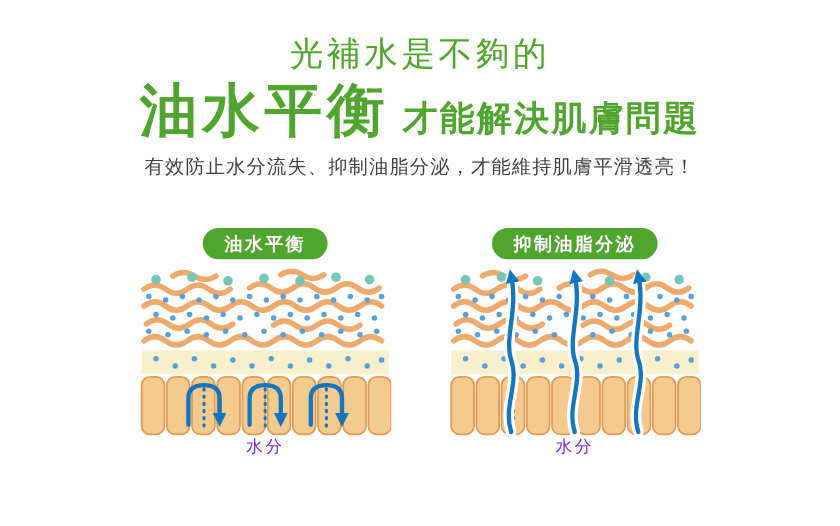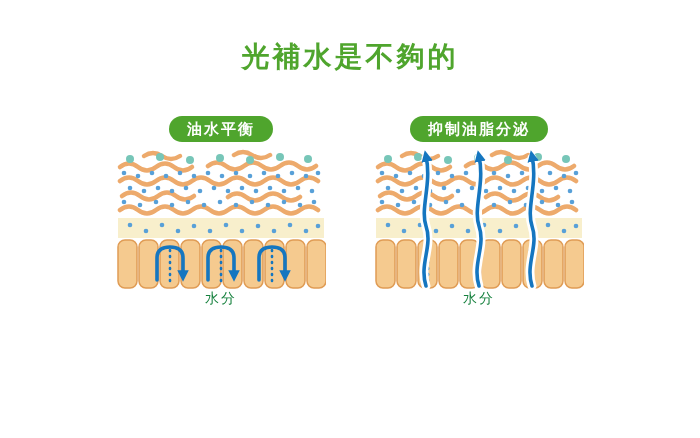--- a/index.html
+++ b/index.html
@@ -2,21 +2,21 @@
 <html><head>
 <meta charset="utf-8">
 <style>
   html,body{margin:0;padding:0;}
   body{
     width:700px;height:438px;background:#ffffff;overflow:hidden;
     font-family:"DejaVu Sans","Liberation Sans",sans-serif;
   }
   .page{width:700px;height:438px;position:relative;text-align:center;}
   .h1{
-    margin-top:38px;font-size:28px;font-weight:bold;color:#4fa52d;letter-spacing:3px;
+    margin-top:26px;font-size:28px;font-weight:normal;color:#4fa52d;letter-spacing:3px;
   }
   .h2{margin-top:4px;line-height:1;}
   .h2 .big{
     font-size:48px;font-weight:bold;color:#4fa52d;letter-spacing:4px;vertical-align:baseline;
   }
   .h2 .rest{
     font-size:29px;font-weight:bold;color:#4fa52d;letter-spacing:2px;vertical-align:baseline;margin-left:6px;
   }
   .sub{
     margin-top:13px;font-size:16px;color:#3f3f3f;letter-spacing:1px;font-weight:500;
@@ -24,31 +24,36 @@
   .panels{
     margin-top:40px;display:flex;justify-content:center;gap:48px;
   }
   .panel{width:210px;display:flex;flex-direction:column;align-items:center;}
   .pill{
     display:inline-block;background:#4fa52d;color:#ffffff;font-size:15px;font-weight:bold;
     letter-spacing:2px;padding:4px 18px;border-radius:15px;line-height:1.2;
   }
   .panel svg{margin-top:4px;display:block;}
   .water{
-    font-size:14px;color:#15803d;letter-spacing:2px;margin-top:0px;
+    font-size:14px;color:#6d28d9;letter-spacing:2px;margin-top:0px;
   }
 </style>
 </head>
 <body>
 
 <div class="page">
 
   <div class="h1">光補水是不夠的</div>
 
-
+  <div class="h2">
+    <span class="big">油水平衡</span>
+    <span class="rest">才能解決肌膚問題</span>
+  </div>
+
+  <div class="sub">有效防止水分流失、抑制油脂分泌，才能維持肌膚平滑透亮！</div>
 
   <div class="panels">
 
     <div class="panel">
       <div class="pill">油水平衡</div>
 
       <svg width="210" height="144" viewBox="0 0 210 144">
         <defs>
           <marker id="arrow" viewBox="0 0 10 10" refX="5" refY="5" markerWidth="3.2" markerHeight="3.2" orient="auto">
             <path d="M0,0 L10,5 L0,10 z" fill="#1576c0"></path>

